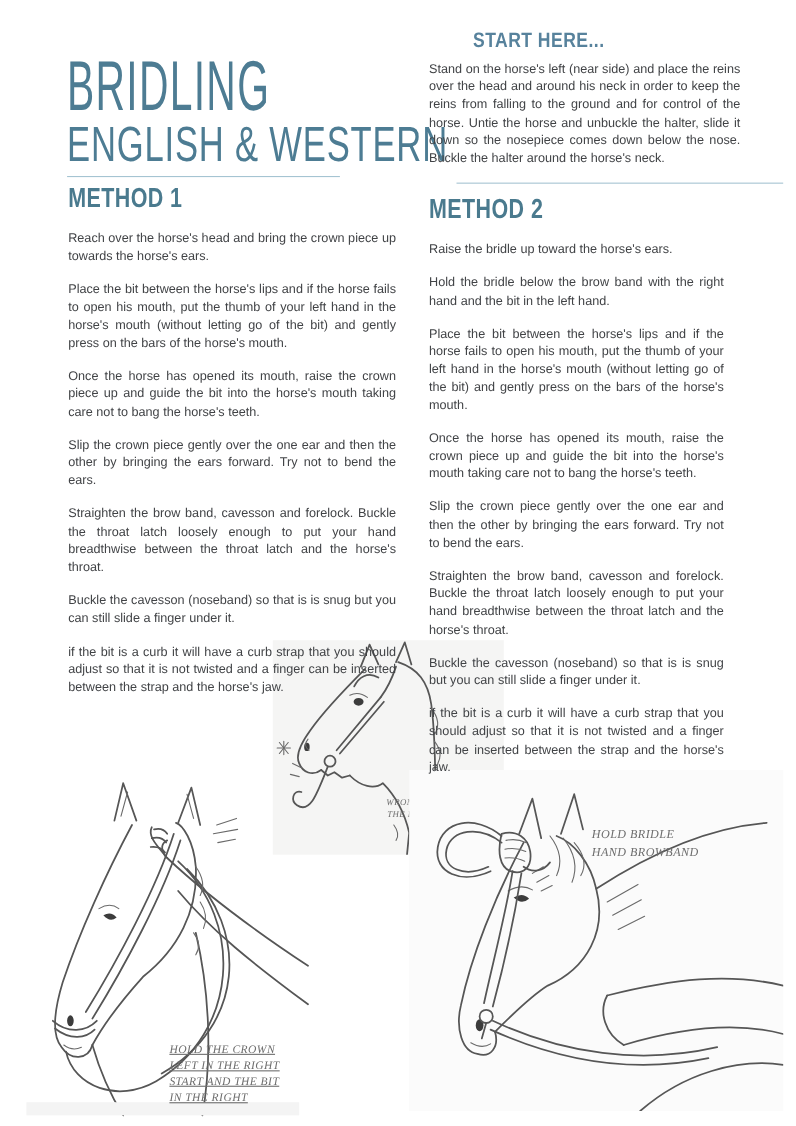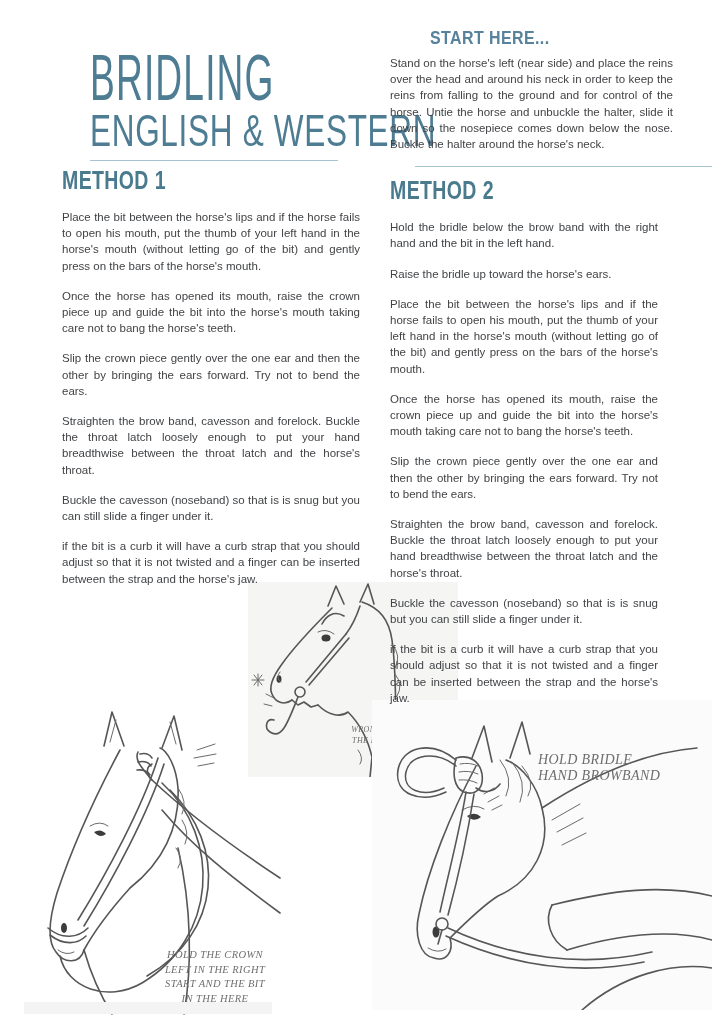--- a/index.html
+++ b/index.html
@@ -28,78 +28,79 @@
     font-size:19px;line-height:1;font-weight:700;color:#57829c;
     letter-spacing:0.5px;transform:scaleX(0.84);transform-origin:left top;
     white-space:nowrap;margin:0 0 8px 0;
   }
   .rule{border:none;border-top:1px solid #a5c4d2;margin:0;}
   
   .body-col p{
     font-size:11.5px;line-height:16.2px;text-align:justify;
     margin:0 0 14px 0;color:#414346;
   }
-  .title-block{position:absolute;left:61px;top:50px;z-index:2;margin-left:29px;}
+  .title-block{position:absolute;left:61px;top:50px;z-index:2;}
   .title-rule{width:248px;margin-top:9px;}
   .col-left{position:absolute;left:62px;top:168px;width:298px;z-index:2;}
   .col-right{position:absolute;left:390px;top:28px;width:324px;z-index:2;}
   .indent{margin-left:40px;}
   .start-body{width:283px;}
   .start-rule{width:297px;margin-left:25px;margin-top:4px;}
   .m2-head{margin-top:11px;}
   .col-right .m2-body p{width:268px;}
   
   .illus{position:absolute;z-index:1;}
   #illus-wrong{left:248px;top:582px;width:210px;height:195px;background:#f5f5f4;}
   #illus-left{left:12px;top:688px;width:270px;height:330px;}
   #illus-right{left:372px;top:700px;width:340px;height:310px;background:#fbfbfb;}
   .scan-strip{position:absolute;left:12px;top:314px;width:248px;height:12px;background:#f4f4f4;}
   .cap{
     position:absolute;font-family:"Liberation Serif",serif;font-style:italic;
     color:#6e6e6e;letter-spacing:0.4px;z-index:3;
   }
   .cap-wrong{left:84px;top:142px;width:72px;font-size:8px;line-height:11px;text-align:center;}
-  .cap-crown{left:142px;top:260px;width:122px;font-size:10.5px;line-height:14.5px;text-align:center;}
-  .cap-brow{left:166px;top:52px;width:170px;font-size:14px;line-height:15.5px;text-align:left;}
+  .cap-crown{left:142px;top:260px;width:122px;font-size:10.5px;line-height:14.5px;text-align:left;text-decoration:underline;}
+  .cap-brow{left:166px;top:52px;width:170px;font-size:11px;line-height:15.5px;text-align:left;}
   svg{display:block;}
   .sk{fill:none;stroke:#565656;stroke-width:1.6;stroke-linecap:round;stroke-linejoin:round;}
   .sk-thin{fill:none;stroke:#6a6a6a;stroke-width:1;stroke-linecap:round;}
   .sk-fill{fill:#3c3c3c;stroke:none;}
 </style>
 </head>
 <body>
 
 <div class="page">
 
   <header class="title-block">
     <h1 class="t1">BRIDLING</h1>
     <h2 class="t2">ENGLISH &amp; WESTERN</h2>
     <hr class="rule title-rule">
   </header>
 
   <section class="col-left body-col">
     <h3 class="method-h">METHOD 1</h3>
+    <p>Reach over the horse's head and bring the crown piece up towards the horse's ears.</p>
     <p>Place the bit between the horse's lips and if the horse fails to open his mouth, put the thumb of your left hand in the horse's mouth (without letting go of the bit) and gently press on the bars of the horse's mouth.</p>
     <p>Once the horse has opened its mouth, raise the crown piece up and guide the bit into the horse's mouth taking care not to bang the horse's teeth.</p>
     <p>Slip the crown piece gently over the one ear and then the other by bringing the ears forward. Try not to bend the ears.</p>
     <p>Straighten the brow band, cavesson and forelock. Buckle the throat latch loosely enough to put your hand breadthwise between the throat latch and the horse's throat.</p>
     <p>Buckle the cavesson (noseband) so that is is snug but you can still slide a finger under it.</p>
     <p>if the bit is a curb it will have a curb strap that you should adjust so that it is not twisted and a finger can be inserted between the strap and the horse's jaw.</p>
   </section>
 
   <section class="col-right body-col">
     <div>
       <h4 class="start-h indent">START HERE...</h4>
       <p class="indent start-body">Stand on the horse's left (near side) and place the reins over the head and around his neck in order to keep the reins from falling to the ground and for control of the horse. Untie the horse and unbuckle the halter, slide it down so the nosepiece comes down below the nose. Buckle the halter around the horse's neck.</p>
     </div>
     <hr class="rule start-rule">
     <h3 class="method-h m2-head">METHOD 2</h3>
     <div class="m2-body">
+      <p>Raise the bridle up toward the horse's ears.</p>
       <p>Hold the bridle below the brow band with the right hand and the bit in the left hand.</p>
-      <p>Raise the bridle up toward the horse's ears.</p>
       <p>Place the bit between the horse's lips and if the horse fails to open his mouth, put the thumb of your left hand in the horse's mouth (without letting go of the bit) and gently press on the bars of the horse's mouth.</p>
       <p>Once the horse has opened its mouth, raise the crown piece up and guide the bit into the horse's mouth taking care not to bang the horse's teeth.</p>
       <p>Slip the crown piece gently over the one ear and then the other by bringing the ears forward. Try not to bend the ears.</p>
       <p>Straighten the brow band, cavesson and forelock. Buckle the throat latch loosely enough to put your hand breadthwise between the throat latch and the horse's throat.</p>
       <p>Buckle the cavesson (noseband) so that is is snug but you can still slide a finger under it.</p>
       <p>if the bit is a curb it will have a curb strap that you should adjust so that it is not twisted and a finger can be inserted between the strap and the horse's jaw.</p>
     </div>
   </section>
 
   <div class="illus" id="illus-wrong">
@@ -190,21 +191,21 @@
           <path d="M186,78 l16,-3"></path>
         <path d="M104,32 L98,54"></path>
           <path d="M158,34 L164,56"></path>
       </g>
     </svg>
     <div class="scan-strip"></div>
     <div class="cap cap-crown">
       <span>HOLD THE CROWN</span><br>
       <span>LEFT IN THE RIGHT</span><br>
       <span>START AND THE BIT</span><br>
-      <span>IN THE HERE</span>
+      <span>IN THE RIGHT</span>
     </div>
   </div>
 
   <div class="illus" id="illus-right">
     <svg width="340" height="310" viewBox="0 0 340 310">
       <g class="sk">
         <path d="M120,62 L112,26 L100,58"></path>
         <path d="M138,58 L150,22 L158,54"></path>
         <path d="M104,66 C78,115 56,170 47,214 C42,235 48,256 62,258 C74,262 82,252 78,238"></path>
         <path d="M78,238 C92,224 110,206 126,196 C162,180 180,146 170,108 C165,85 150,66 134,60"></path>

